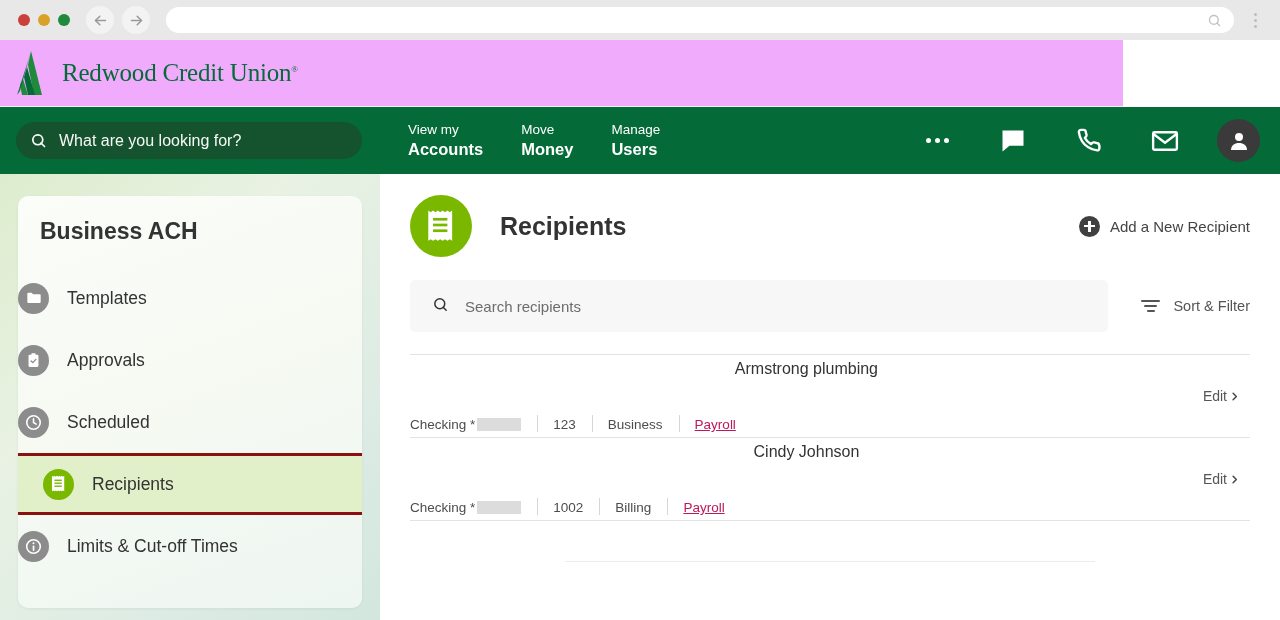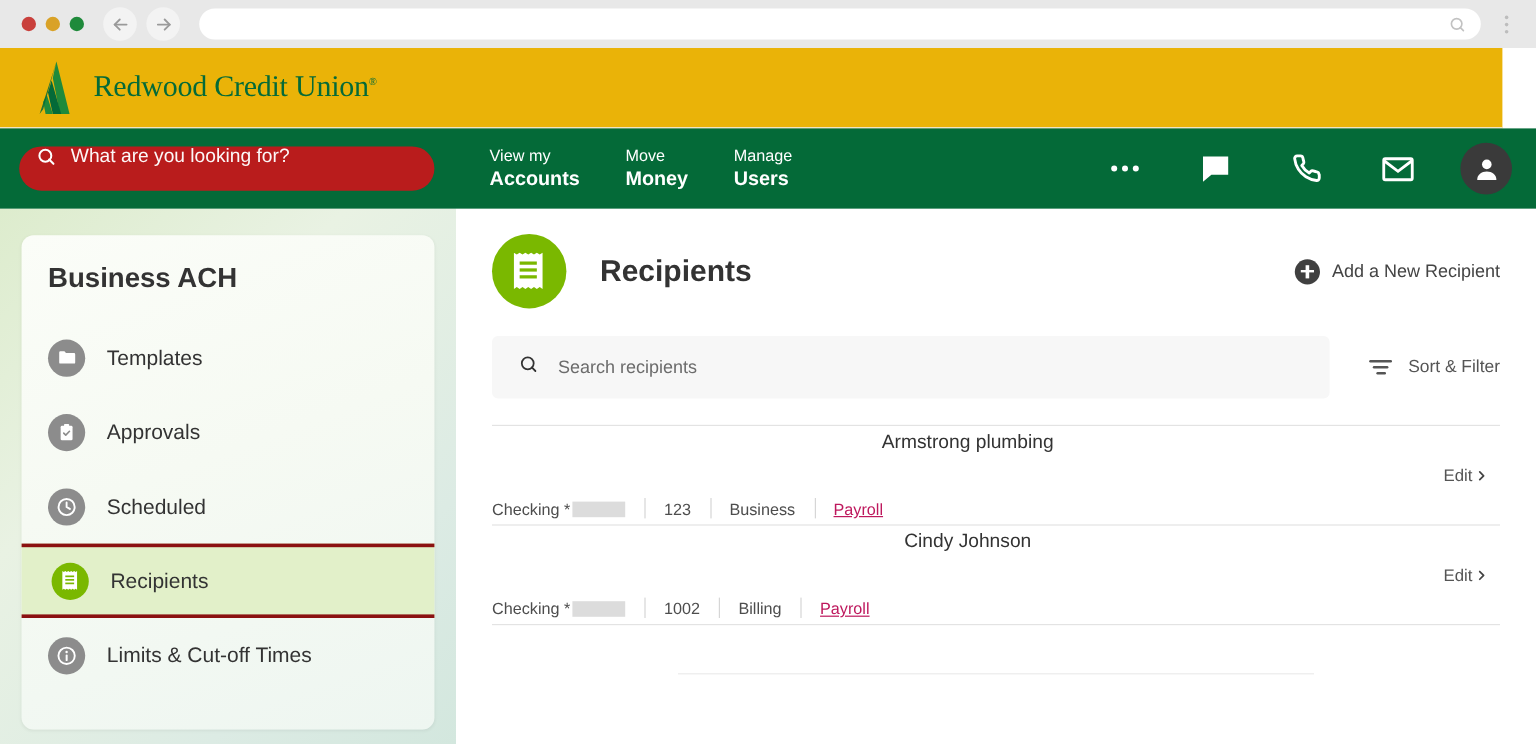--- a/index.html
+++ b/index.html
@@ -47,24 +47,24 @@
   .kebab {
     width: 22px; height: 28px;
     display: flex; flex-direction: column; align-items: center; justify-content: center;
     gap: 3px;
     margin-right: 4px;
   }
   .kebab i { width: 3px; height: 3px; border-radius: 50%; background: #ffffff; display:block; }
 
   
   .brandbar {
-    height: 67px; width: 1252px;
-    background: #eab308;
-    display: flex; align-items: center;
-    padding-left: 30px;
+    height: 67px; width: 1123px;
+    background: #f0abfc;
+    display: flex; align-items: center;
+    padding-left: 14px;
     border-bottom: 1px solid #f0f0f0;
   }
   .logo-wrap { display: flex; align-items: center; gap: 12px; }
   .logo-mark { width: 36px; height: 44px; display: block; }
   .logo-text {
     font-family: "Liberation Serif", serif;
     font-size: 25px;
     color: #046a38;
     letter-spacing: -0.2px;
     white-space: nowrap;
@@ -74,23 +74,23 @@
   
   .greennav {
     height: 67px; width: 1280px;
     background: #046a38;
     display: flex; align-items: center;
     padding: 0 18px 0 16px;
     position: relative;
   }
   .nav-search {
     width: 346px; height: 37px;
-    background: #b91c1c;
+    background: #14532d;
     border-radius: 19px;
-    display: flex; 
+    display: flex; align-items: center;
     padding: 0 14px;
     gap: 12px;
     flex: 0 0 auto;
   }
   .nav-search .mag { color:#ffffff; display:flex; }
   .nav-search .ph {
     color: #ffffff; font-size: 16px; opacity: 0.97;
   }
   .navlinks { display: flex; align-items: center; margin-left: 46px; gap: 0; }
   .navlink {
@@ -135,21 +135,20 @@
     padding: 22px 0 0 0;
     overflow: hidden;
   }
   .side-title {
     font-size: 23px; font-weight: bold; color: #333333;
     padding: 0 0 0 22px; margin-bottom: 22px;
   }
   .side-item {
     display: flex; align-items: center;
     height: 62px;
-    padding-left: 22px;
     gap: 18px;
   }
   .side-item.active {
     background: #e2f0c9;
     border-top: 3px solid #8b1111;
     border-bottom: 3px solid #8b1111;
     margin-left: -18px; margin-right: -18px;
     padding-left: 40px;
     border-left: 3px solid #8b1111;
     border-right: 3px solid #8b1111;

